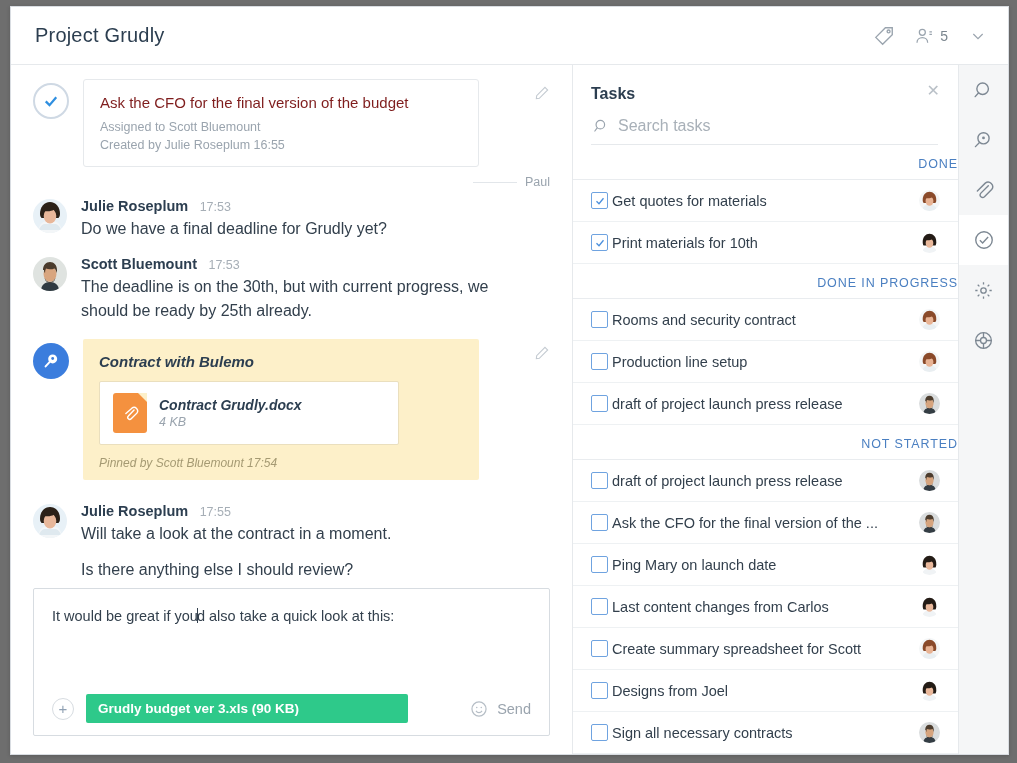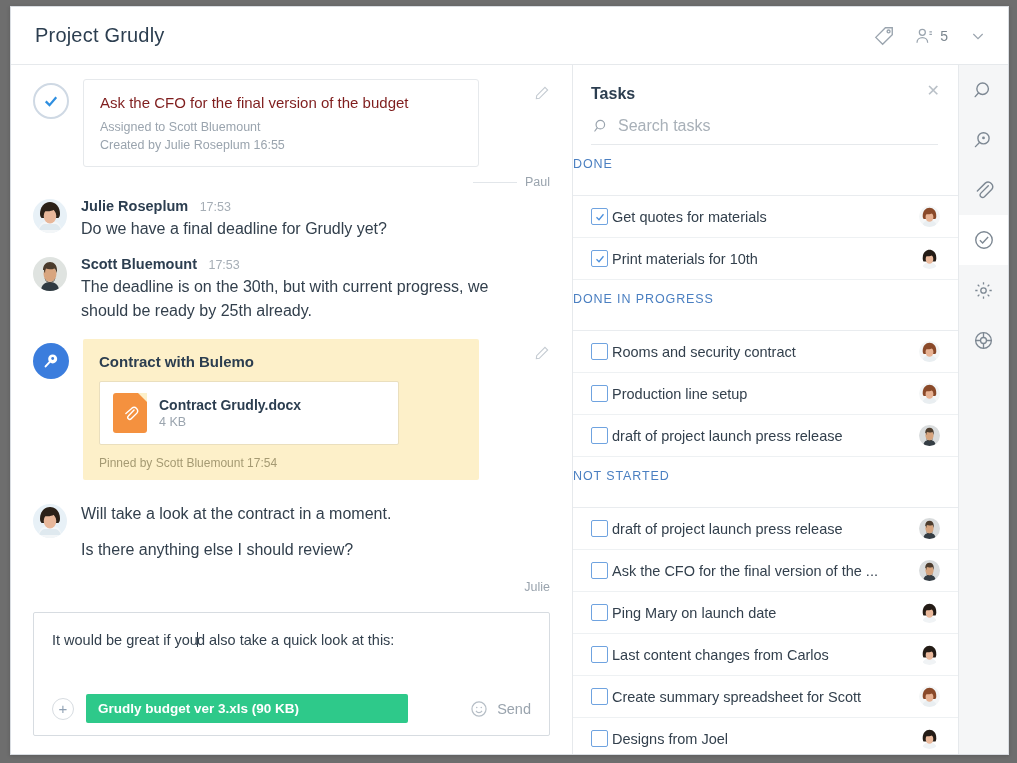--- a/index.html
+++ b/index.html
@@ -94,20 +94,21 @@
   .msg-author { font-size: 14.5px; font-weight: bold; color: #2c3e50; }
   .msg-time { font-size: 12.5px; color: #a6aeb6; margin-left: 7px; }
   .msg-text { font-size: 16px; color: #33404d; line-height: 1.5; }
   .msg-text + .msg-text { margin-top: 12px; }
 
   
   .pin-card {
     margin-left: 14px; flex: 1; max-width: 396px;
     background: #fdf0c9; border-radius: 2px;
     padding: 14px 16px 10px 16px;
+    font-style: italic;
   }
   .pin-title { font-size: 15px; font-weight: bold; color: #2c3e50; margin-bottom: 11px; }
   .file-chip {
     background: #fff; border: 1px solid #eadfbe; border-radius: 2px;
     padding: 11px 13px; display: flex; align-items: center; gap: 12px;
     max-width: 300px;
   }
   .file-icon {
     width: 34px; height: 40px; flex: 0 0 34px;
     background: #f4913f; border-radius: 3px; position: relative;
@@ -119,21 +120,21 @@
     border-color: transparent #fdf0c9 transparent transparent;
   }
   .file-name { font-size: 14px; font-weight: bold; color: #2c3e50; }
   .file-size { font-size: 12.5px; color: #9aa4ae; margin-top: 2px; }
   .pin-foot { font-size: 12px; color: #a59a73; margin-top: 11px; }
 
   
   .composer-wrap { padding: 0 22px 18px 22px; flex: 0 0 auto; }
   .composer {
     border: 1px solid #d7dce1; border-radius: 2px;
-    height: 124px; display: flex; flex-direction: column;
+    height: 148px; display: flex; flex-direction: column;
     padding: 16px 18px 12px 18px; background: #fff;
   }
   .composer-text {
     flex: 1; font-size: 14.5px; color: #33404d; line-height: 1.62;
     position: relative; outline: none;
   }
   .caret {
     display: inline-block; width: 1px; height: 15px;
     background: #33404d; vertical-align: -2px; margin: 0 -1px;
   }
@@ -173,22 +174,22 @@
     display: flex; align-items: center; gap: 9px;
   }
   .search-input {
     border: none; outline: none; font-size: 16px; color: #9aa4ae;
     font-family: "Liberation Sans", sans-serif; flex: 1; background: transparent;
   }
   .search-input::placeholder { color: #a8b0b8; }
 
   .task-list { flex: 1; overflow: hidden; }
   .section-head {
-    text-align: left; font-size: 12.5px; letter-spacing: .9px;
-    color: #4a7fc1; padding: 12px 0 24px 0;
+    text-align: right; font-size: 12.5px; letter-spacing: .9px;
+    color: #4a7fc1; padding: 12px 0 8px 0;
     border-bottom: 1px solid #e9ecef;
   }
   .task-item {
     display: flex; align-items: center; gap: 4px;
     padding: 10px 18px 10px 18px;
     border-bottom: 1px solid #eef1f3;
     cursor: pointer;
   }
   .cbox {
     width: 17px; height: 17px; flex: 0 0 17px; border-radius: 2px;
@@ -351,20 +352,24 @@
             <svg width="34" height="34" viewBox="0 0 34 34">
               <rect width="34" height="34" fill="#e8f1f7"></rect>
               <ellipse cx="17" cy="30" rx="11" ry="9" fill="#f3f6f8"></ellipse>
               <path d="M7 15c0-7 4-12 10-12s10 5 10 12c0 2-1 4-2 4H9c-1 0-2-2-2-4z" fill="#2b2118"></path>
               <ellipse cx="17" cy="17" rx="6.3" ry="7.6" fill="#e8b79a"></ellipse>
               <path d="M9.5 12c1.5-6 13-7 15 0 .6 2.4.3 4.6-.4 5.2-.3-3.2-1.6-5.6-3.4-6.4-2.5 1.7-7.6 2-10 .6-.6 1.6-.9 3.6-.9 5.6-1-.9-1-3.3-.3-5z" fill="#2b2118"></path>
               <path d="M11 25c-2.6 1.3-4.4 3.4-5 6h22c-.6-2.6-2.4-4.7-5-6z" fill="#dfe9ef"></path>
             </svg>
           </div>
           <div class="msg-body">
+            <div class="msg-head">
+              <span class="msg-author">Julie Roseplum</span>
+              <span class="msg-time">17:55</span>
+            </div>
             <div class="msg-text">Will take a look at the contract in a moment.</div>
             <div class="msg-text">Is there anything else I should review?</div>
           </div>
         </div>
 
         <div class="read-marker">
           <span>Julie</span>
         </div>
       </div>
 

